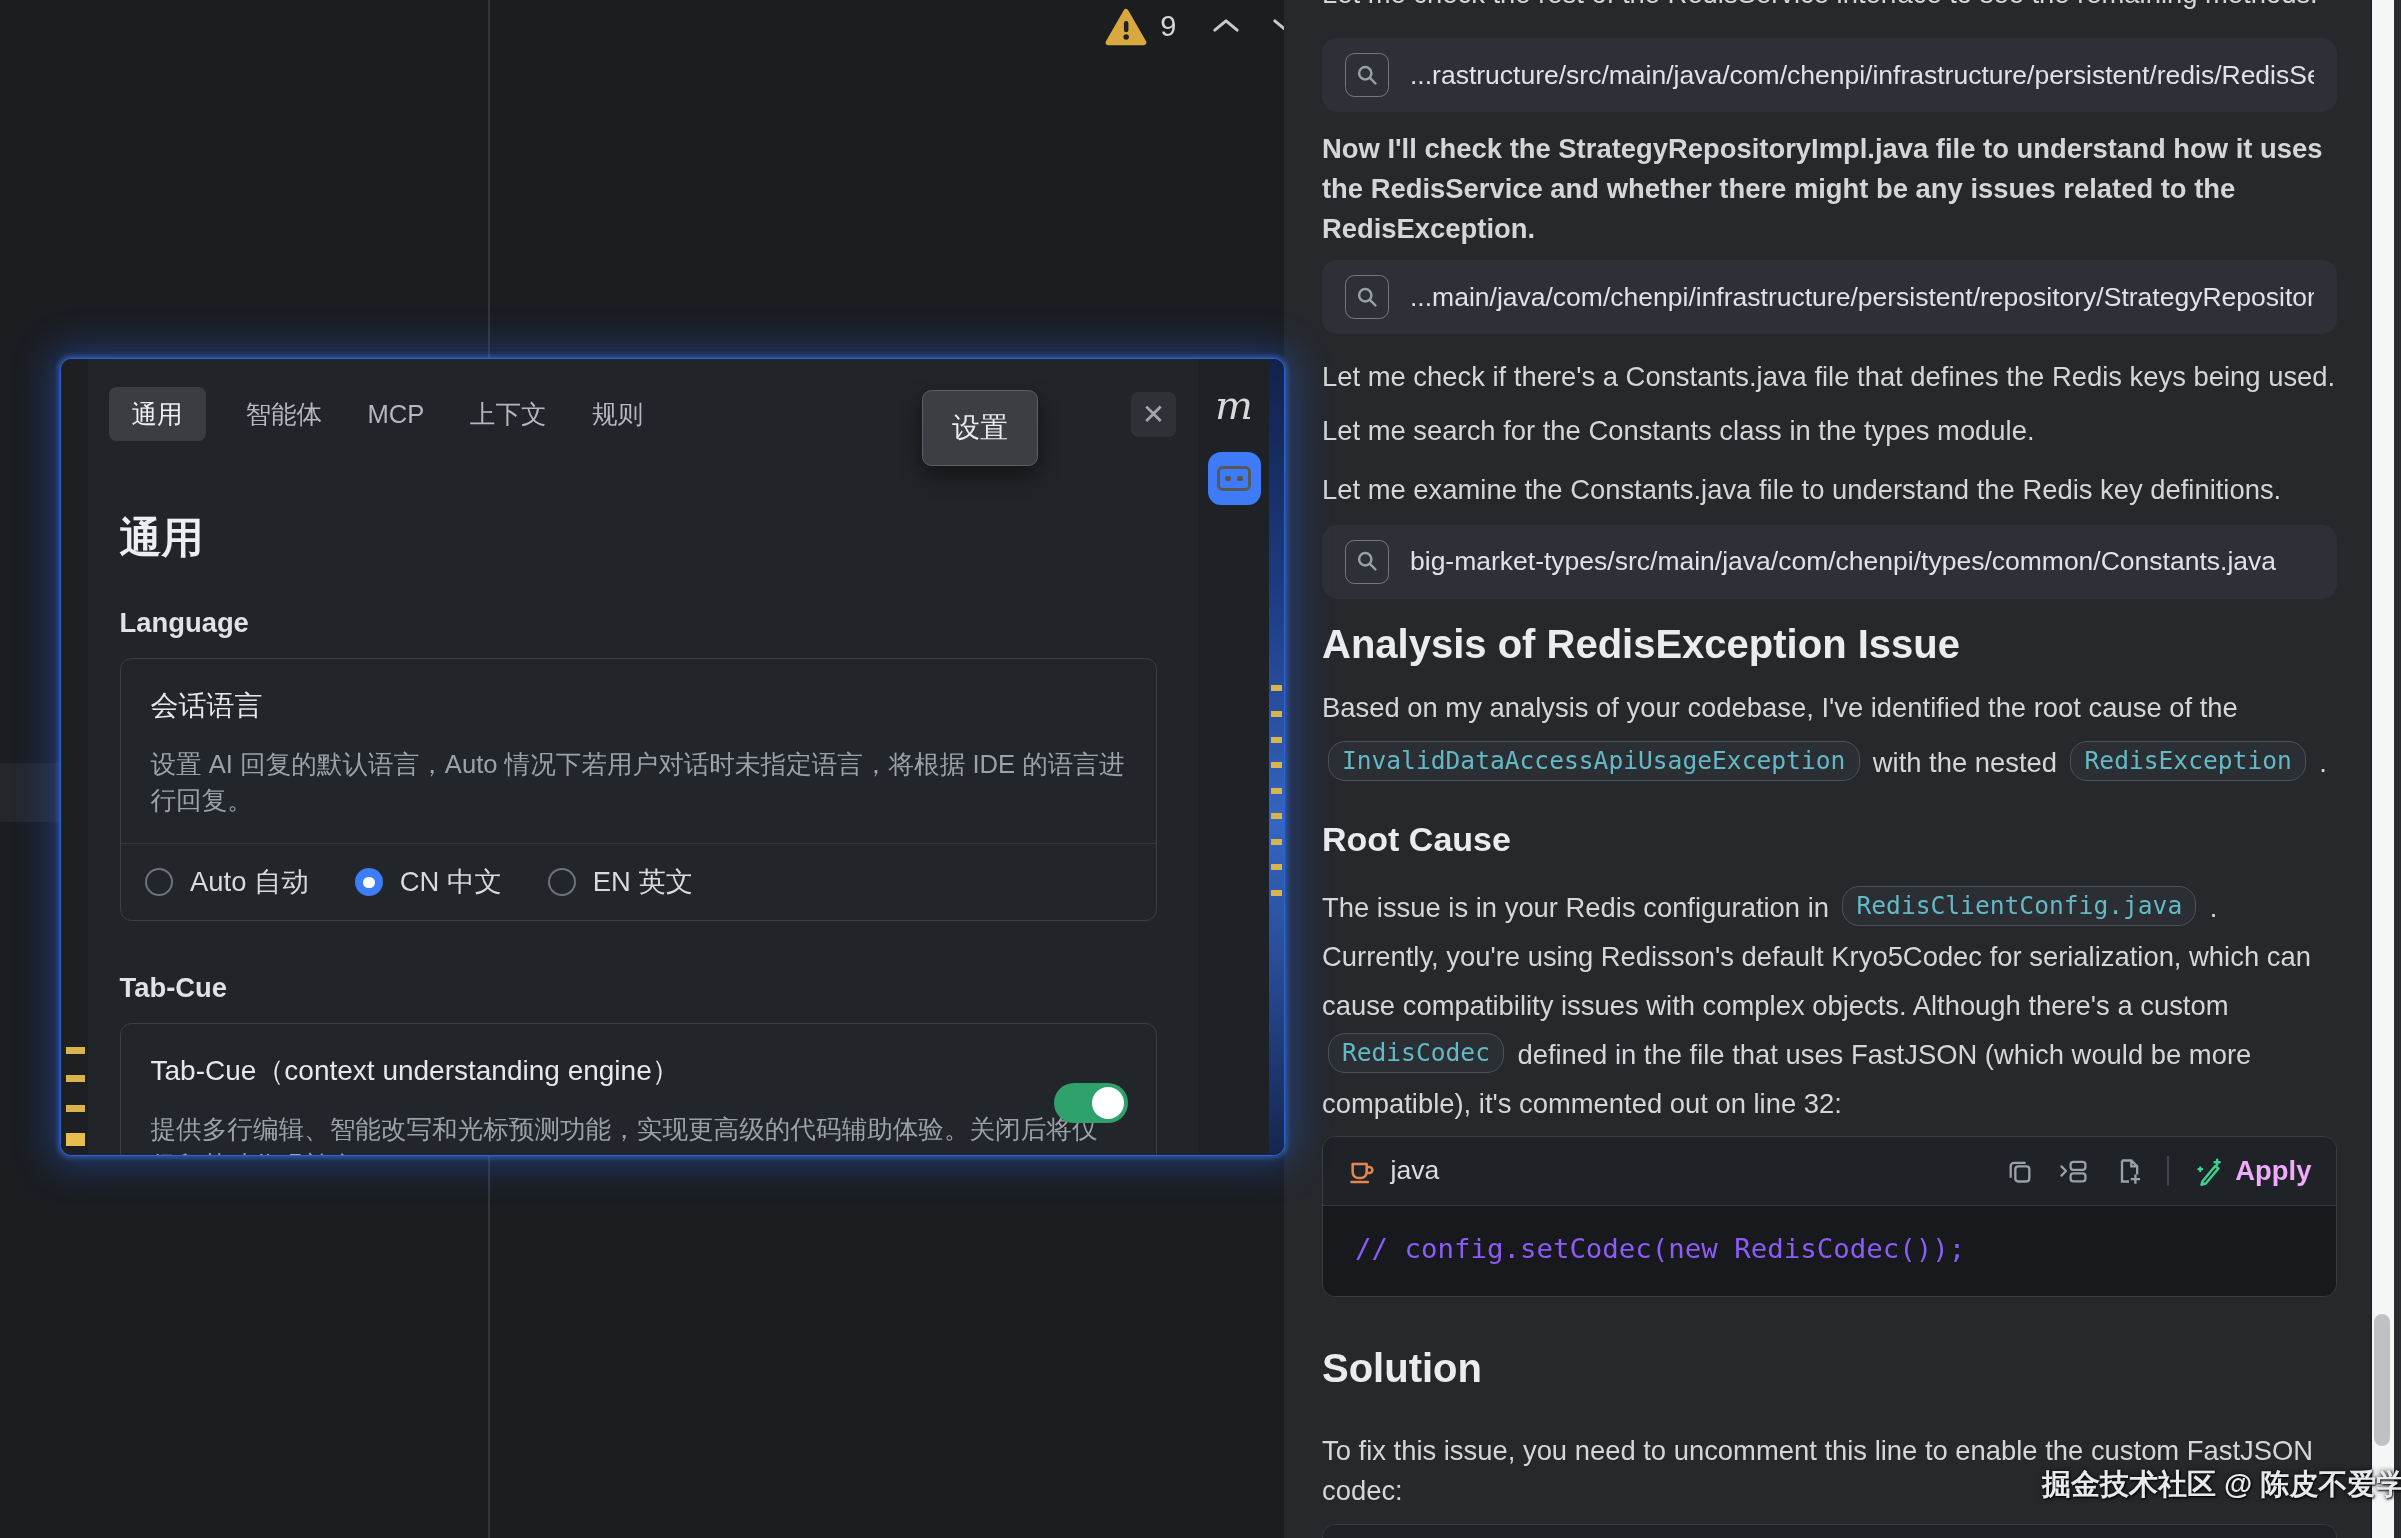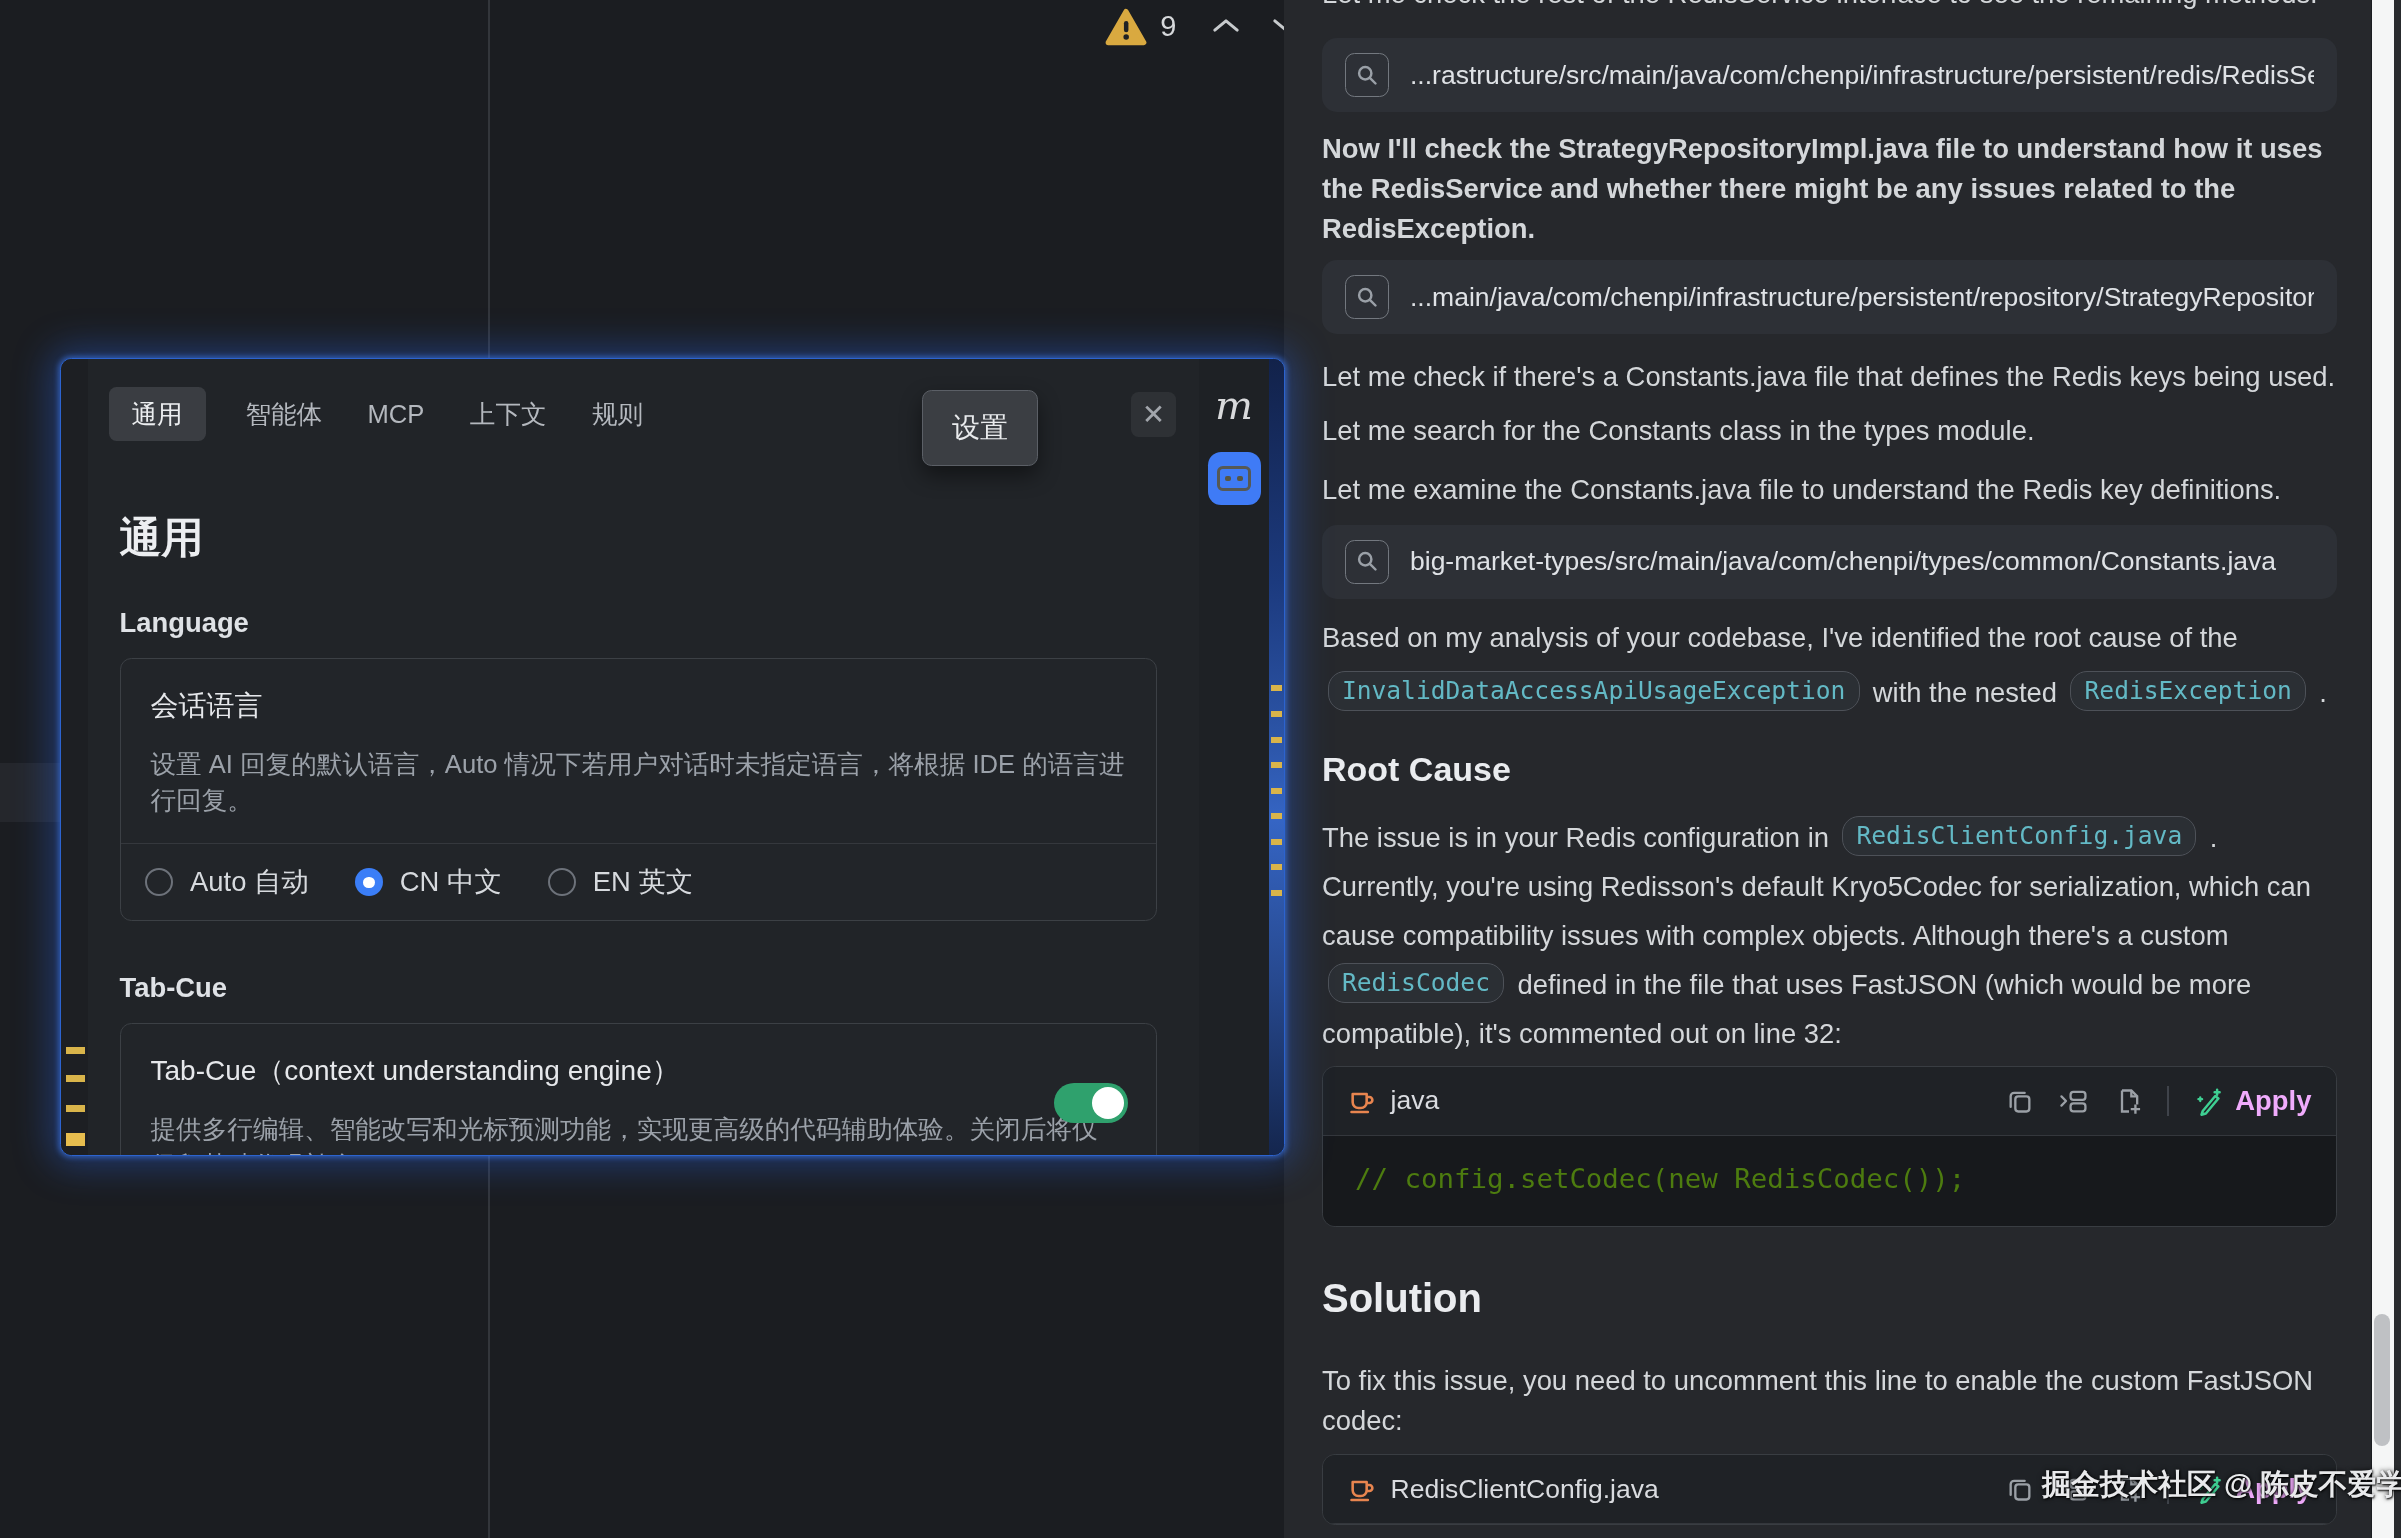--- a/index.html
+++ b/index.html
@@ -33,21 +33,21 @@
   .cb-header{display:flex;align-items:center;height:68px;background:#1f2226;border-bottom:1.9px solid #34373c;
              padding:0 24.6px;}
   .cb-title{font-size:26.5px;color:#dadce0;margin-left:15px;}
   .cb-actions{margin-left:auto;display:flex;align-items:center;gap:24.6px;}
   .cb-actions .icon-btn{display:inline-flex;cursor:pointer;}
   .cb-div{width:1.9px;height:30px;background:#3f434a;}
   .apply{display:inline-flex;align-items:center;gap:11.4px;cursor:pointer;}
   .apply .lbl{font-size:27.4px;font-weight:bold;color:#f0abfc;}
   .cb-body{background:#17191c;padding:24.6px 32px 28px 32px;font-family:"DejaVu Sans Mono",monospace;
            font-size:27.4px;line-height:38px;white-space:pre;}
-  .tok-comment{color:#4d7c0f;}
+  .tok-comment{color:#8b5cf6;}
   
   .scroll-track{position:absolute;left:2372px;top:0;width:23px;height:1539px;background:#f5f6f6;}
   .scroll-thumb{position:absolute;left:2374px;top:1314px;width:16px;height:132px;background:#bfc1c4;border-radius:8.5px;cursor:pointer;}
   .right-sliver{position:absolute;left:2394px;top:0;width:7.6px;height:1539px;background:#292b2e;}
   
   .watermark{position:absolute;left:2042px;top:1465px;font-size:29px;font-weight:600;color:#e8e9eb;
              text-shadow:0 0 5.7px rgba(0,0,0,.8),0.9px 0.9px 1.9px rgba(0,0,0,.9);white-space:nowrap;z-index:40;}
   
   .dialog{position:absolute;left:60px;top:358px;width:1223px;height:796px;background:#212428;
           border:1.9px solid #2c63cf;border-radius:11.4px;display:flex;z-index:20;overflow:hidden;
@@ -155,20 +155,21 @@
       <div class="filechip" style="margin-top:15px;">
         <span class="lens">
           <svg width="24.6" height="24.6" viewBox="0 0 24 24">
               <circle cx="10" cy="10" r="6" stroke="#9aa0a7" stroke-width="2.4" fill="none"></circle>
               <line x1="14.5" y1="14.5" x2="20" y2="20" stroke="#9aa0a7" stroke-width="2.4" stroke-linecap="round"></line>
             </svg>
         </span>
         <span class="path">big-market-types/src/main/java/com/chenpi/types/common/Constants.java</span>
       </div>
 
+      <h2 class="chat-h" style="margin-top:21px;">Analysis of RedisException Issue</h2>
 
       <p class="withchips" style="margin-top:11.4px;"><span>Based on my analysis of your codebase, I've identified the root cause of the </span><span class="inlinecode">InvalidDataAccessApiUsageException</span><span> with the nested </span><span class="inlinecode">RedisException</span><span> .</span></p>
 
       <h3 class="chat-h" style="margin-top:28px;">Root Cause</h3>
 
       <p class="withchips" style="margin-top:23px;line-height:49px !important;"><span>The issue is in your Redis configuration in </span><span class="inlinecode">RedisClientConfig.java</span><span> . Currently, you're using Redisson's default Kryo5Codec for serialization, which can cause compatibility issues with complex objects. Although there's a custom </span><span class="inlinecode">RedisCodec</span><span> defined in the file that uses FastJSON (which would be more compatible), it's commented out on line 32:</span></p>
 
       <div class="codeblock">
         <div class="cb-header">
           <span style="display:inline-flex;">

